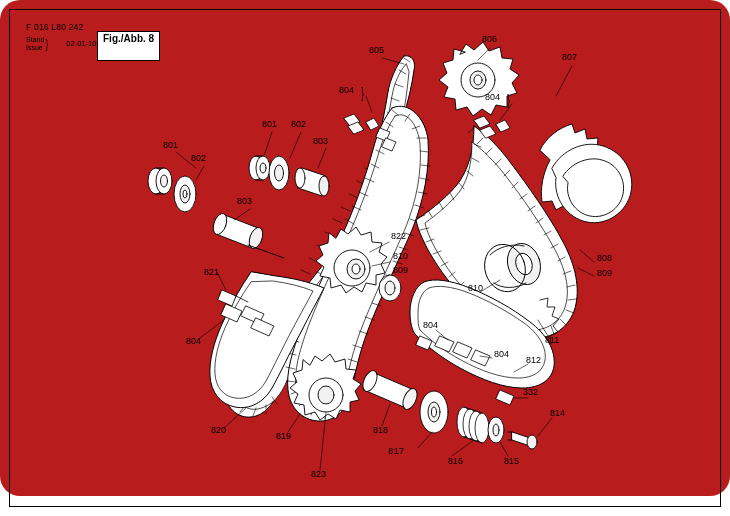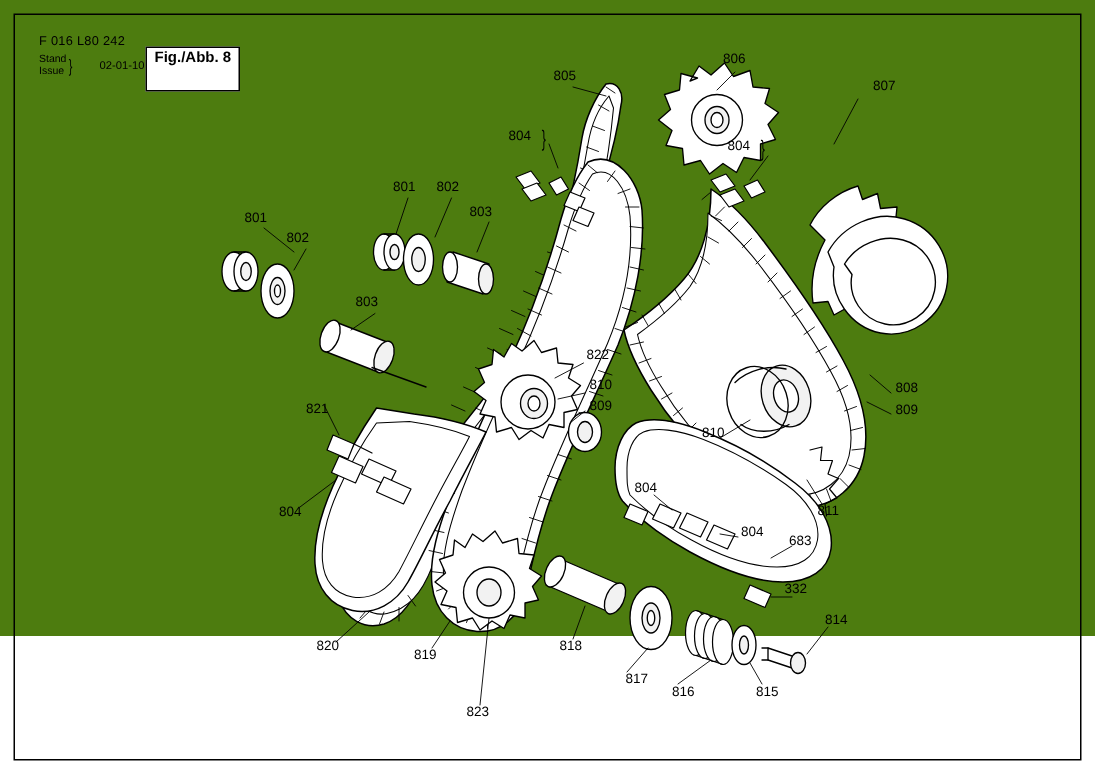--- a/index.html
+++ b/index.html
@@ -5,22 +5,23 @@
   * { box-sizing: border-box; }
   html, body { margin:0; padding:0; }
   body {
     width:730px; height:516px;
     background:#ffffff;
     font-family:"Liberation Sans", sans-serif;
     position:relative;
     overflow:hidden;
   }
   #page {
-    position:absolute; left:0; top:0; width:730px; height:424px;
-    background:#4d7c0f;
+    position:absolute; left:0; top:0; width:730px; height:496px;
+    background:#b91c1c;
+    border-radius:20px;
   }
   .frame {
     position:absolute; left:9px; top:9px; width:712px; height:498px;
     border:1px solid #000;
   }
   
   .hdr {
     position:absolute; left:26px; top:22px;
     font-size:8.5px; line-height:10px; color:#000;
     white-space:nowrap;
@@ -500,36 +501,36 @@
   <div class="lbl" style="left:204px; top:267px;">821</div>
   <div class="lbl" style="left:186px; top:336px;">804</div>
   <div class="lbl" style="left:211px; top:425px;">820</div>
   <div class="lbl" style="left:262px; top:119px;">801</div>
   <div class="lbl" style="left:291px; top:119px;">802</div>
   <div class="lbl" style="left:313px; top:136px;">803</div>
   <div class="lbl" style="left:339px; top:85px;">804</div>
   <div class="lbl" style="left:369px; top:45px;">805</div>
   <div class="lbl" style="left:482px; top:34px;">806</div>
   <div class="lbl" style="left:485px; top:92px;">804</div>
-  <div class="lbl" style="left:562px; top:52px;margin-left:20px;">807</div>
+  <div class="lbl" style="left:562px; top:52px;">807</div>
   <div class="lbl" style="left:391px; top:231px;">822</div>
   <div class="lbl" style="left:393px; top:251px;">810</div>
   <div class="lbl" style="left:393px; top:265px;">809</div>
   <div class="lbl" style="left:468px; top:283px;">810</div>
   <div class="lbl" style="left:597px; top:253px;">808</div>
   <div class="lbl" style="left:597px; top:268px;">809</div>
   <div class="lbl" style="left:545px; top:335px;">811</div>
   <div class="lbl" style="left:423px; top:320px;">804</div>
   <div class="lbl" style="left:494px; top:349px;">804</div>
-  <div class="lbl" style="left:526px; top:355px;">683</div>
+  <div class="lbl" style="left:526px; top:355px;">812</div>
   <div class="lbl" style="left:523px; top:387px;">332</div>
   <div class="lbl" style="left:550px; top:408px;">814</div>
   <div class="lbl" style="left:504px; top:456px;">815</div>
   <div class="lbl" style="left:448px; top:456px;">816</div>
-  <div class="lbl" style="left:417px; top:447px;">817</div>
+  <div class="lbl" style="left:388px; top:447px;font-family:Liberation Mono, monospace;">817</div>
   <div class="lbl" style="left:373px; top:425px;">818</div>
   <div class="lbl" style="left:276px; top:431px;">819</div>
   <div class="lbl" style="left:311px; top:469px;">823</div>
 
   <div class="brace-l" style="left:360px; top:88px;">}</div>
   <div class="brace-l" style="left:506px; top:95px;">}</div>
 
 </div>
 
 </body></html>

